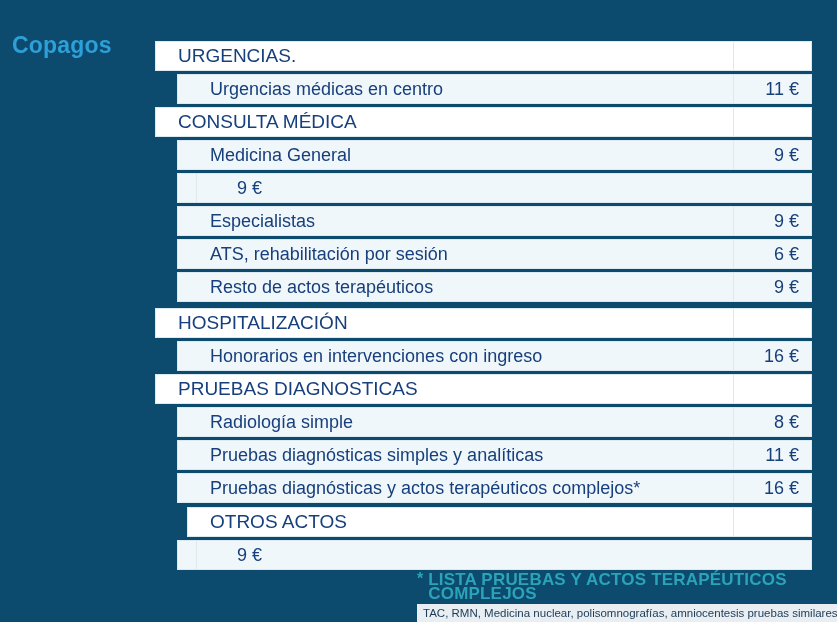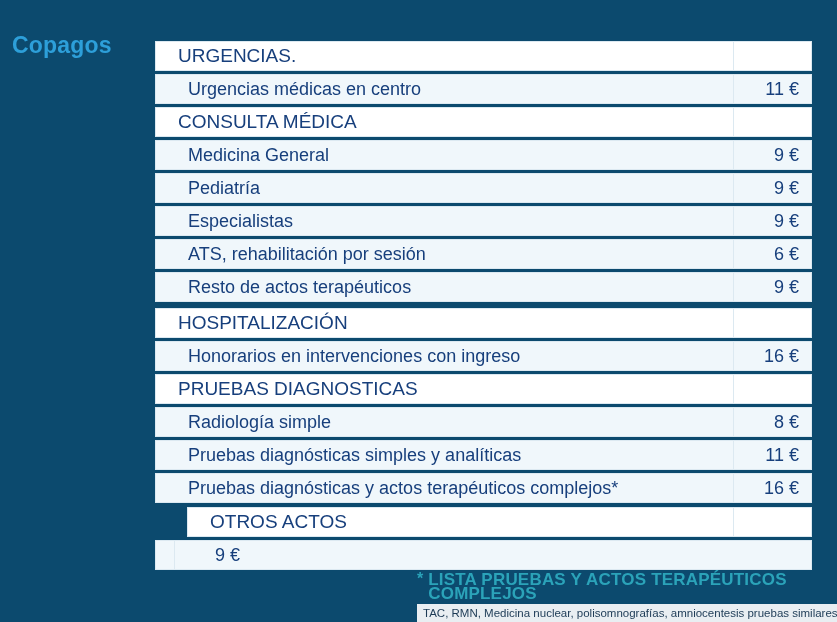--- a/index.html
+++ b/index.html
@@ -28,21 +28,21 @@
     position:absolute;left:155px;top:41px;width:657px;
   }
   .row{
     display:flex;align-items:stretch;
     height:30px;box-sizing:border-box;
     border:1px solid var(--border);
     margin-bottom:3px;
     background:#fff;
     padding-left:18px;
   }
-  .row.item{background:var(--row-bg);}
+  .row.item{background:var(--row-bg);margin-left:22px;}
   
   .row:nth-child(9){margin-top:6px;}
   .row:nth-child(15){margin-top:4px;margin-left:32px;}
   .cell-label{
     flex:1;display:flex;align-items:center;
     padding-left:4px;
     color:var(--text-navy);
     font-size:19px;
     white-space:nowrap;overflow:hidden;
   }
@@ -98,21 +98,20 @@
     </div>
       <div class="row header">
       <div class="cell-label">CONSULTA MÉDICA</div>
       <div class="cell-price"></div>
     </div>
       <div class="row item">
       <div class="cell-label">Medicina General</div>
       <div class="cell-price">9 €</div>
     </div>
       <div class="row item">
-      <div class="cell-label">Pediatría</div>
       <div class="cell-price">9 €</div>
     </div>
       <div class="row item">
       <div class="cell-label">Especialistas</div>
       <div class="cell-price">9 €</div>
     </div>
       <div class="row item">
       <div class="cell-label">ATS, rehabilitación por sesión</div>
       <div class="cell-price">6 €</div>
     </div>

